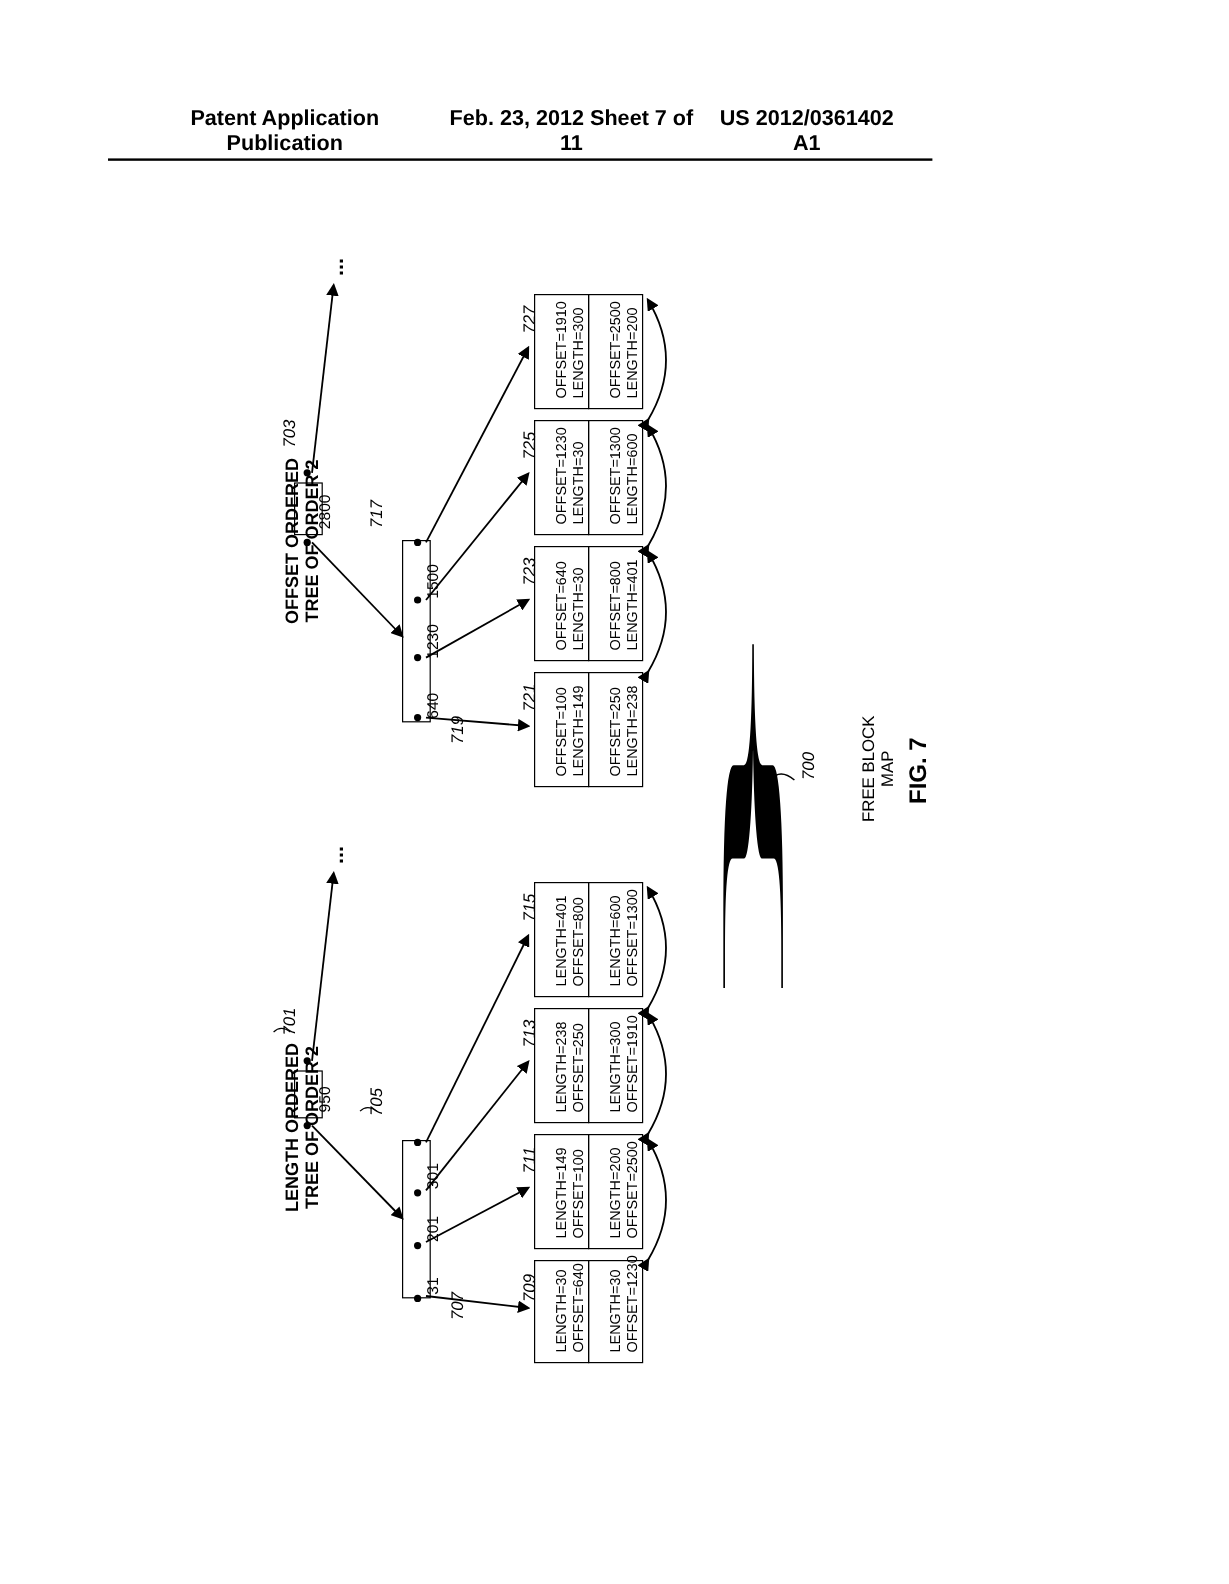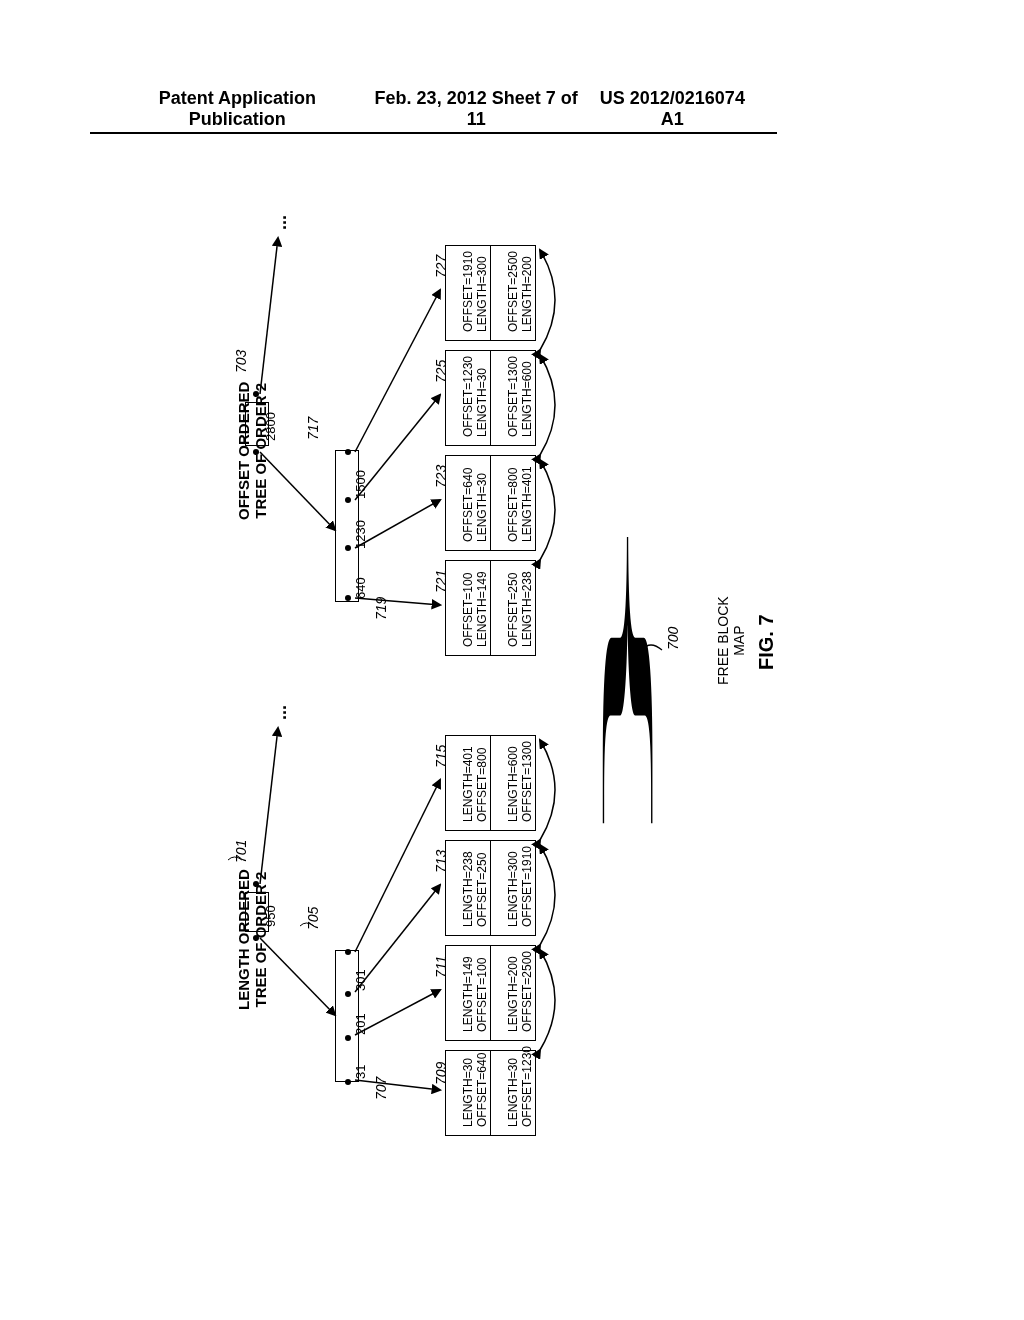--- a/index.html
+++ b/index.html
@@ -20,21 +20,21 @@
 </style>
 </head>
 <body>
 
 <div class="page">
 
   <div class="header">
     <div class="header-row">
       <span>Patent Application Publication</span>
       <span>Feb. 23, 2012  Sheet 7 of 11</span>
-      <span>US 2012/0216074 A1</span>
+      <span>US 2012/0361402 A1</span>
     </div>
     <div class="header-rule"></div>
   </div>
 
   <div class="fig">
 
     <div class="rot hdr" style="left:235px;top:870px"><span style="white-space:pre-line">LENGTH ORDERED
 TREE OF ORDER 2</span></div>
 
     <div class="node" style="left:245px;top:752px;width:22px;height:38px">

